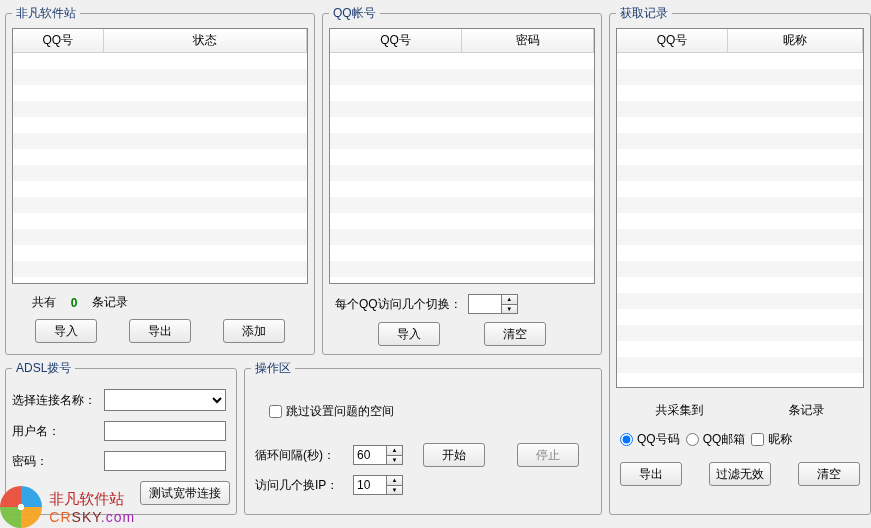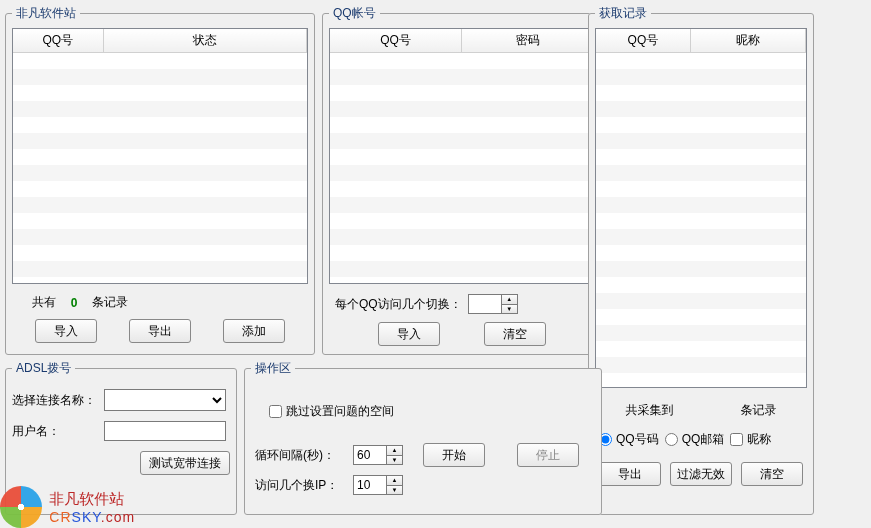--- a/index.html
+++ b/index.html
@@ -130,21 +130,21 @@
     display: inline-block;
     vertical-align: middle;
     margin-right: 4px;
   }
   .watermark .txt {
     display: inline-block;
     vertical-align: middle;
   }
   .watermark .line1 { font-size: 15px; color: #b91c1c; font-family: "Microsoft YaHei", sans-serif; }
   .watermark .line2 { font-size: 14px; letter-spacing: 1px; font-family: Arial, sans-serif; }
-  .watermark .line2 .c1{color:#e95b1a} .watermark .line2 .c2{color:#1d4ed8} .watermark .line2 .c3{color:#b91c1c}
+  .watermark .line2 .c1{color:#e95b1a} .watermark .line2 .c2{color:#7f1d1d} .watermark .line2 .c3{color:#a21caf}
 </style>
 </head>
 <body>
 
 <fieldset style="left:5px; top:5px; width:310px; height:350px;">
   <legend>非凡软件站</legend>
   <div class="table-wrap" style="height:256px;">
     <table>
       <thead>
           <tr>
@@ -189,21 +189,21 @@
         <div>▼</div>
       </span>
     </span>
   </div>
   <div class="row" style="justify-content:space-around; padding:0 30px;">
     <button>导入</button>
     <button>清空</button>
   </div>
 </fieldset>
 
-<fieldset style="left:588px; top:5px; width:226px; height:510px;">
+<fieldset style="left:609px; top:5px; width:262px; height:510px;">
   <legend>获取记录</legend>
   <div class="table-wrap" style="height:360px;">
     <table>
       <thead>
           <tr>
         <th style="width:45%">QQ号</th>
         <th>昵称</th>
       </tr>
         </thead>
     </table>
@@ -235,20 +235,24 @@
 </fieldset>
 
 <fieldset style="left:5px; top:360px; width:232px; height:155px;">
   <legend>ADSL拨号</legend>
   <div class="row" style="margin:6px 0;">
     <span style="width:86px">选择连接名称：</span>
     <select style="width:122px"></select>
   </div>
   <div class="row" style="margin:10px 0;">
     <span style="width:86px">用户名：</span>
+    <input type="text" style="width: 122px;">
+  </div>
+  <div class="row" style="margin:10px 0;">
+    <span style="width:86px">密码：</span>
     <input type="text" style="width: 122px;">
   </div>
   <div class="row" style="justify-content:flex-end; margin-top:4px;">
     <button style="width:90px">测试宽带连接</button>
   </div>
 </fieldset>
 
 <fieldset style="left:244px; top:360px; width:358px; height:155px;">
   <legend>操作区</legend>
   <div style="height:20px"></div>

